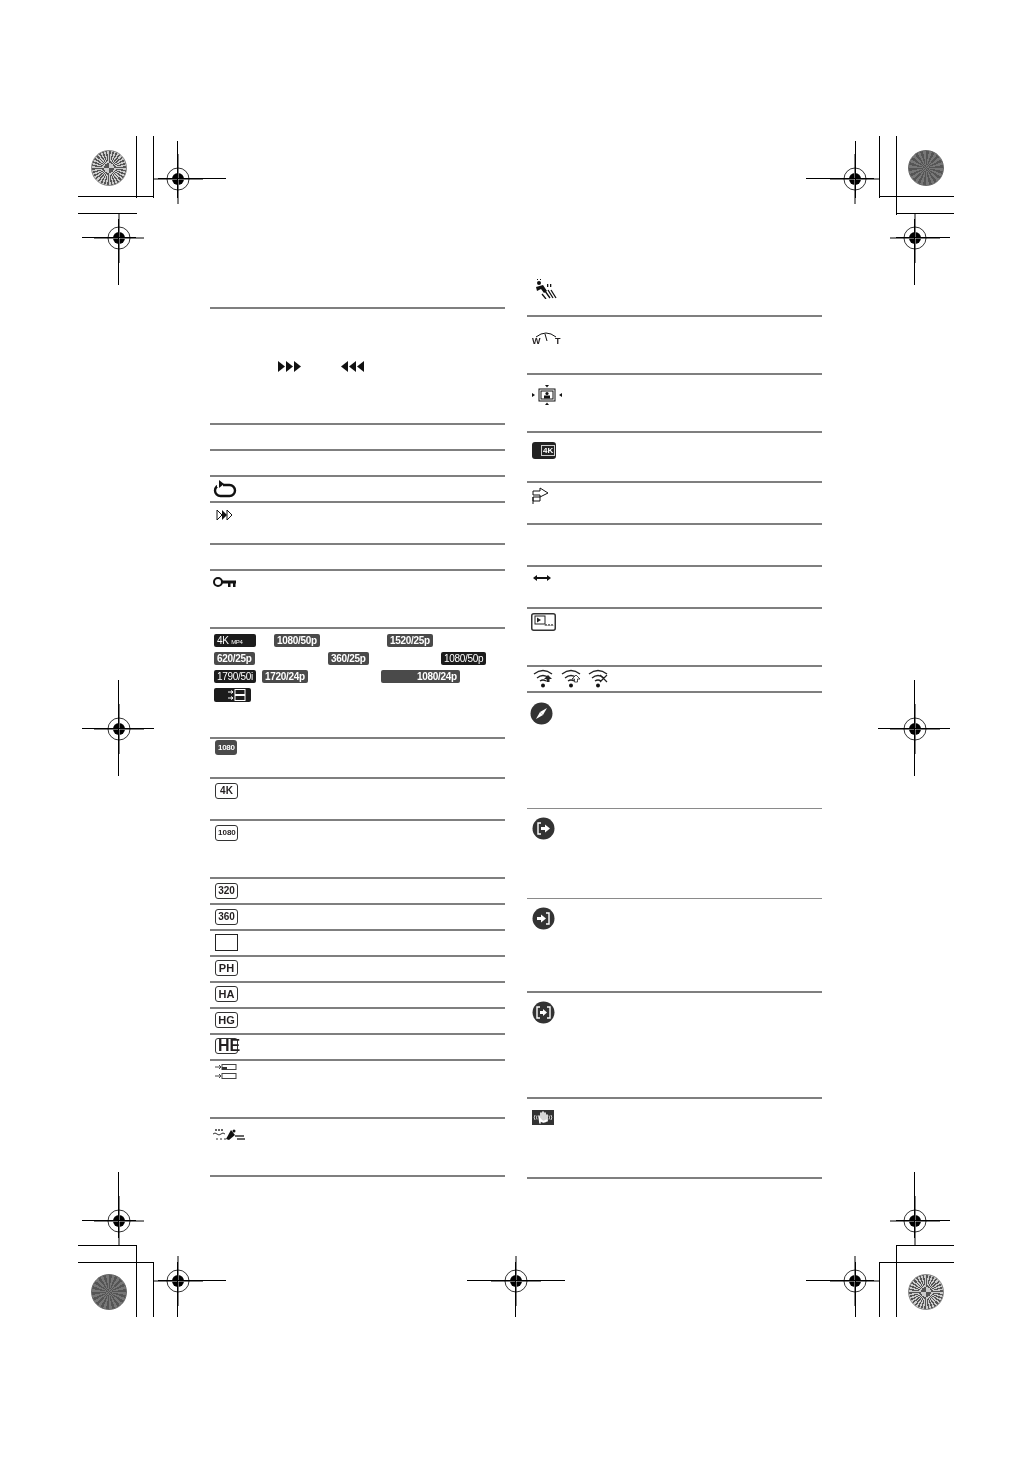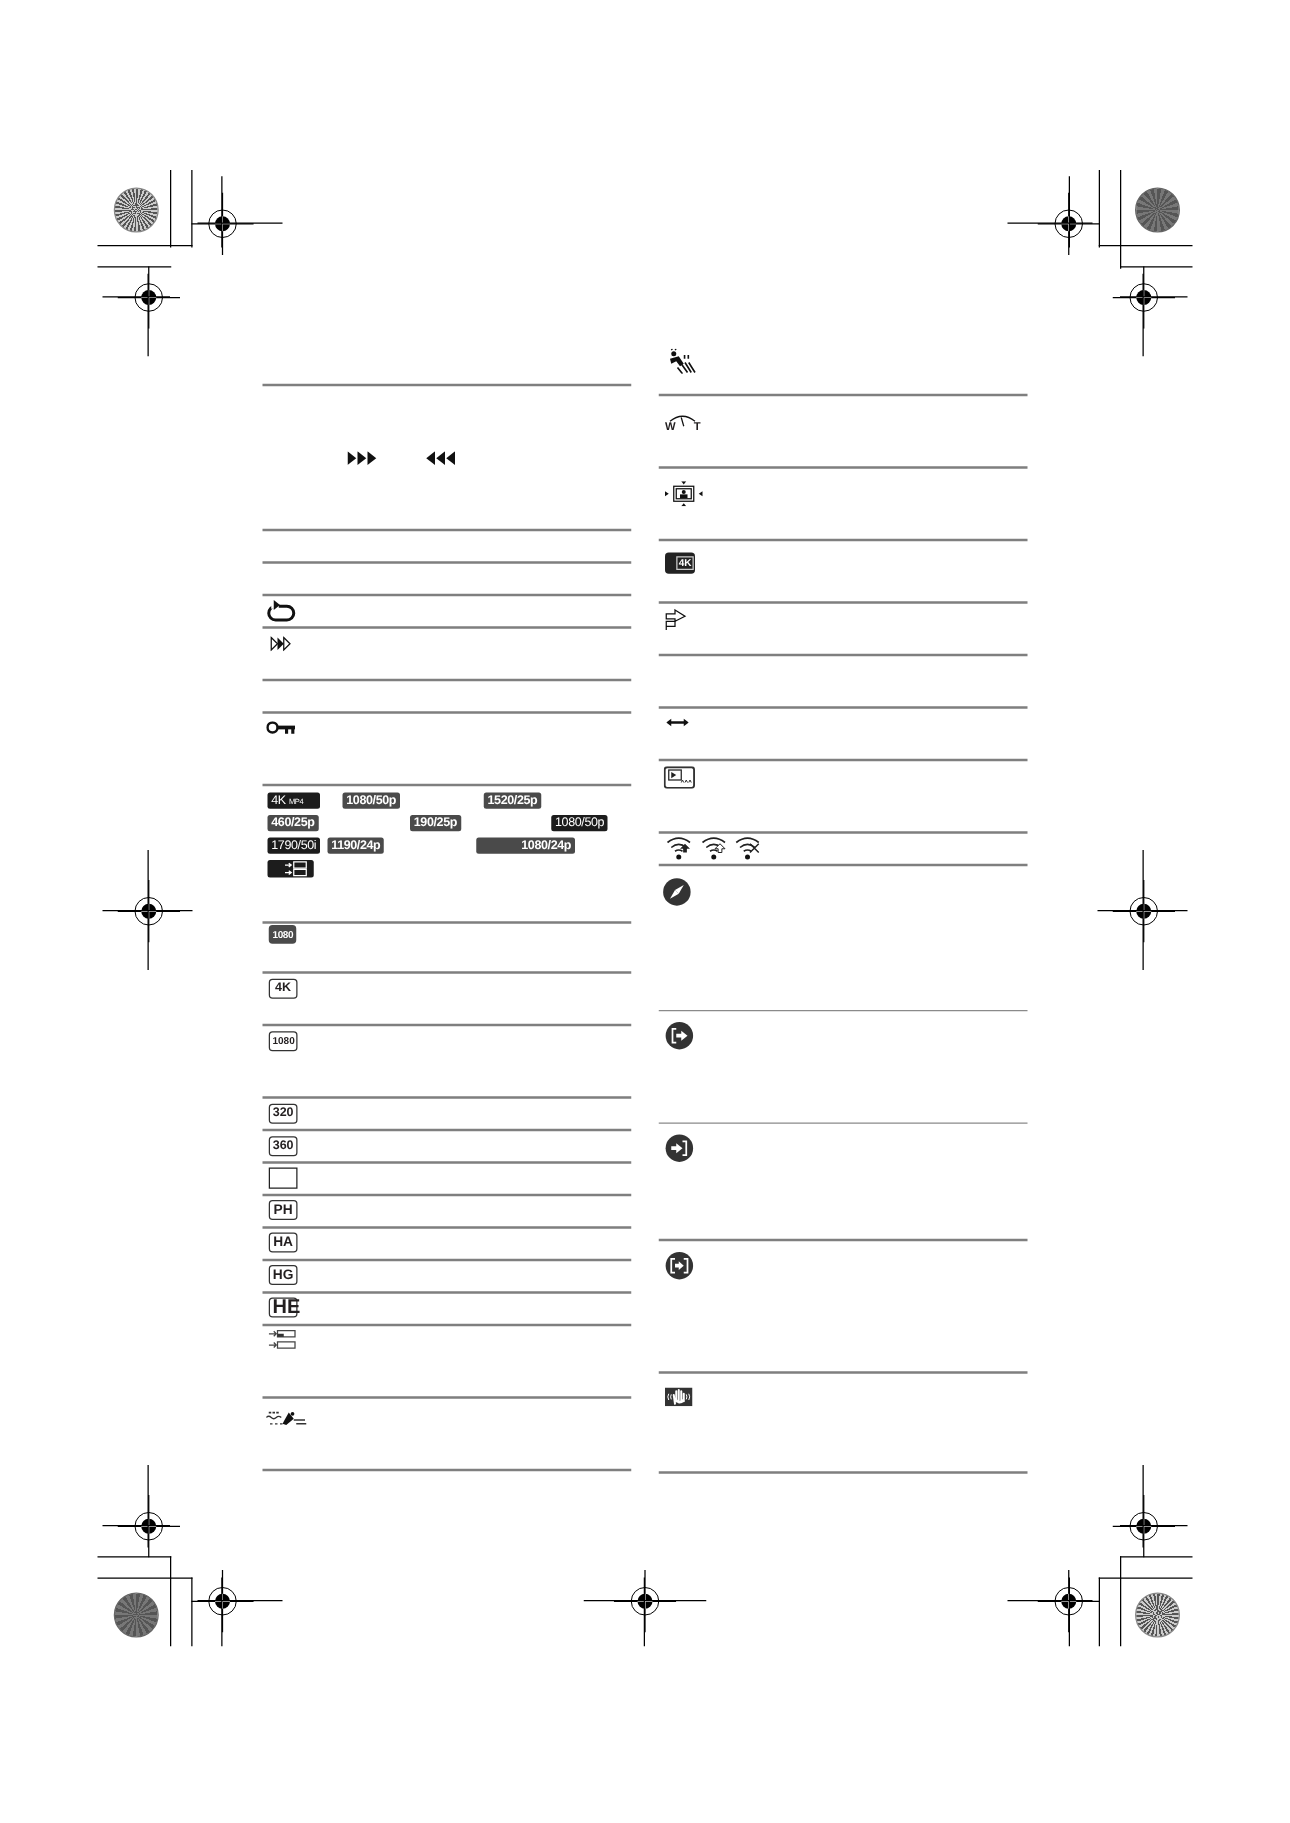--- a/index.html
+++ b/index.html
@@ -217,25 +217,25 @@
       <rect x="20" y="6" width="2.5" height="4" fill="#111"></rect>
     </svg>
 
   <div>
     <div class="badge-dark badge-black" style="left:214px;top:634px;width:36px;padding:0 3px;">
       <span style="font-size:10px;">4K</span>
       <span style="font-size:6px;">MP4</span>
     </div>
     <div class="badge-dark" style="left:274px;top:634px;">1080/50p</div>
     <div class="badge-dark" style="left:387px;top:634px;">1520/25p</div>
-    <div class="badge-dark" style="left:214px;top:652px;">460/25p</div>
-    <div class="badge-dark" style="left:328px;top:652px;">190/25p</div>
+    <div class="badge-dark" style="left:214px;top:652px;">620/25p</div>
+    <div class="badge-dark" style="left:328px;top:652px;">360/25p</div>
     <div class="badge-dark badge-black" style="left:441px;top:652px;">1080/50p</div>
     <div class="badge-dark badge-black" style="left:214px;top:670px;">1790/50i</div>
-    <div class="badge-dark" style="left:262px;top:670px;">1190/24p</div>
+    <div class="badge-dark" style="left:262px;top:670px;">1720/24p</div>
     <div class="badge-dark" style="left:381px;top:670px;padding-left:36px;">1080/24p</div>
     <div class="badge-dark badge-black" style="left:214px;top:688px;width:37px;height:14px;padding:0;">
       <svg width="43" height="14" viewBox="0 0 43 14">
           <path d="M14 4 H19 M17 2.5 L19 4 L17 5.5 M14 10 H19 M17 8.5 L19 10 L17 11.5" stroke="#fff" fill="none" stroke-width="1"></path>
           <rect x="21" y="1.5" width="10" height="5" fill="none" stroke="#fff"></rect>
           <rect x="21" y="7.5" width="10" height="5" fill="none" stroke="#fff"></rect>
         </svg>
     </div>
   </div>
 

